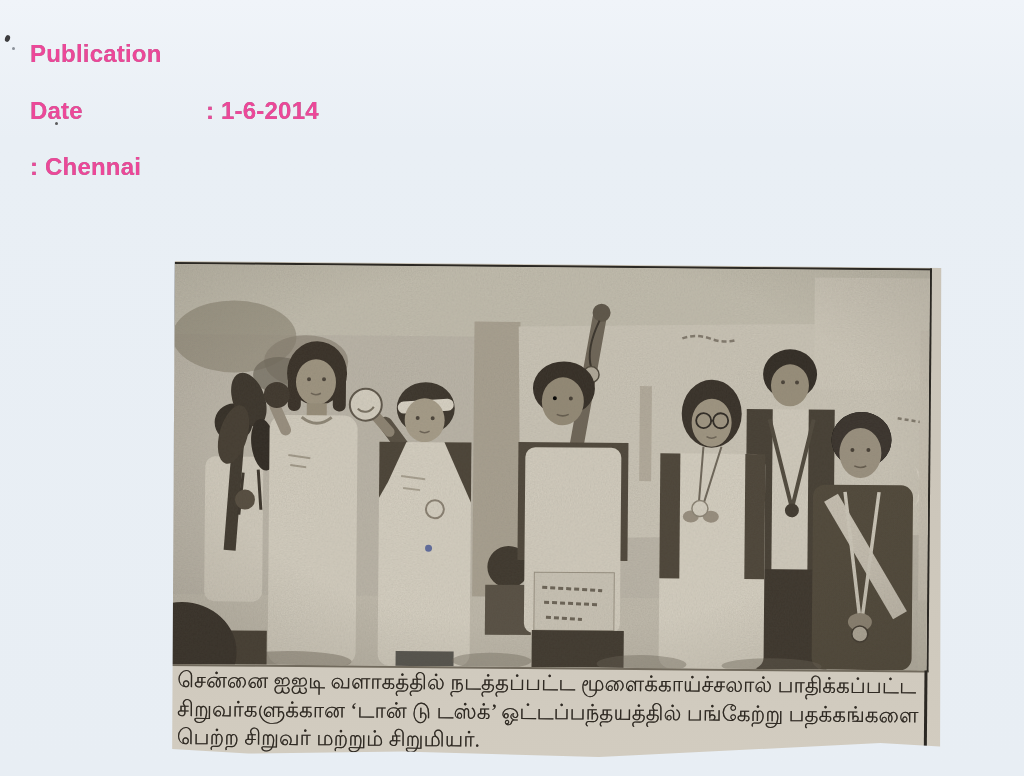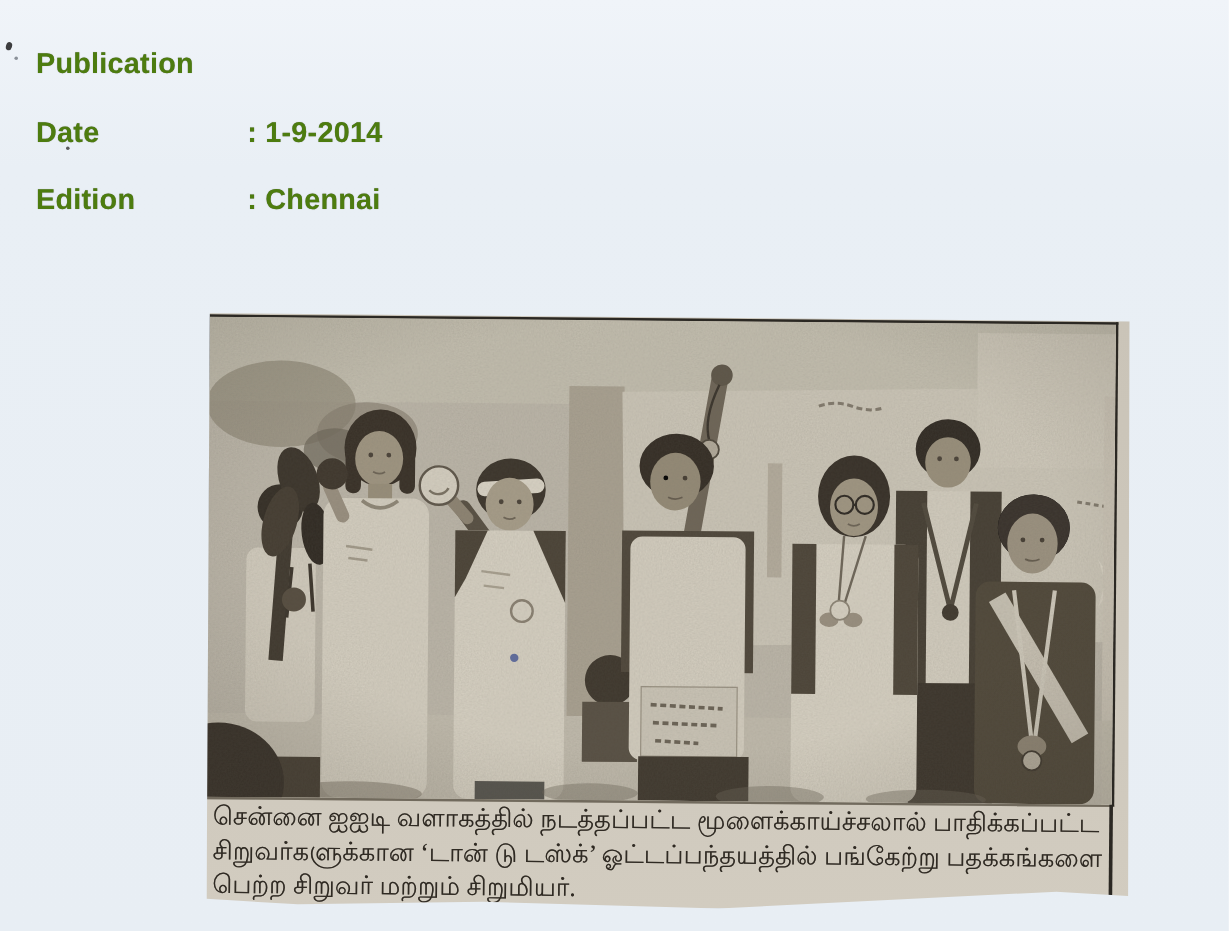--- a/index.html
+++ b/index.html
@@ -3,21 +3,21 @@
 <meta charset="utf-8">
 <style>
   html,body{margin:0;padding:0;}
   body{
     width:1024px;height:776px;position:relative;overflow:hidden;
     background:linear-gradient(180deg,#f0f4f9 0%,#e9eff5 18%,#e8eef4 100%);
     font-family:"Liberation Sans",sans-serif;
   }
   
   .hrow{position:absolute;left:30px;display:flex;align-items:flex-start;
-        font-weight:700;font-size:24px;letter-spacing:.2px;color:#4d7c0f;
+        font-weight:700;font-size:24px;letter-spacing:.2px;color:#ec4899;
         text-shadow:0 0 .6px rgba(45,45,48,.55);}
   .hrow .lbl{width:176px;}
   .hrow.r1{top:40px}.hrow.r2{top:97px}.hrow.r3{top:153px}
   .speck{position:absolute;border-radius:50%;}
   .speck.s1{left:5px;top:35px;width:5px;height:7px;background:#3d3d3f;transform:rotate(18deg);}
   .speck.s2{left:55px;top:122px;width:3px;height:3px;background:#5a5a5c;}
   .speck.s3{left:12px;top:47px;width:3px;height:3px;background:#8b9199;}
   
   .clipping{
     position:absolute;left:171px;top:260px;width:771px;height:497px;
@@ -46,24 +46,23 @@
 
 <span class="speck s1"></span>
 <span class="speck s2"></span>
 <span class="speck s3"></span>
 
 <div class="hrow r1">
   <span class="lbl">Publication</span>
 </div>
 <div class="hrow r2">
   <span class="lbl">Date</span>
-  <span class="val">: 1-9-2014</span>
+  <span class="val">: 1-6-2014</span>
 </div>
 <div class="hrow r3">
-  <span class="lbl">Edition</span>
   <span class="val">: Chennai</span>
 </div>
 
 <div class="clipping">
   <div class="tilt">
 
     <div class="photo-frame" role="img" aria-label="Black-and-white newspaper photograph of schoolchildren holding up medals after a running race">
       <svg viewBox="0 0 755 400" preserveAspectRatio="none">
         <defs>
           <filter id="grain" x="0" y="0" width="100%" height="100%">

